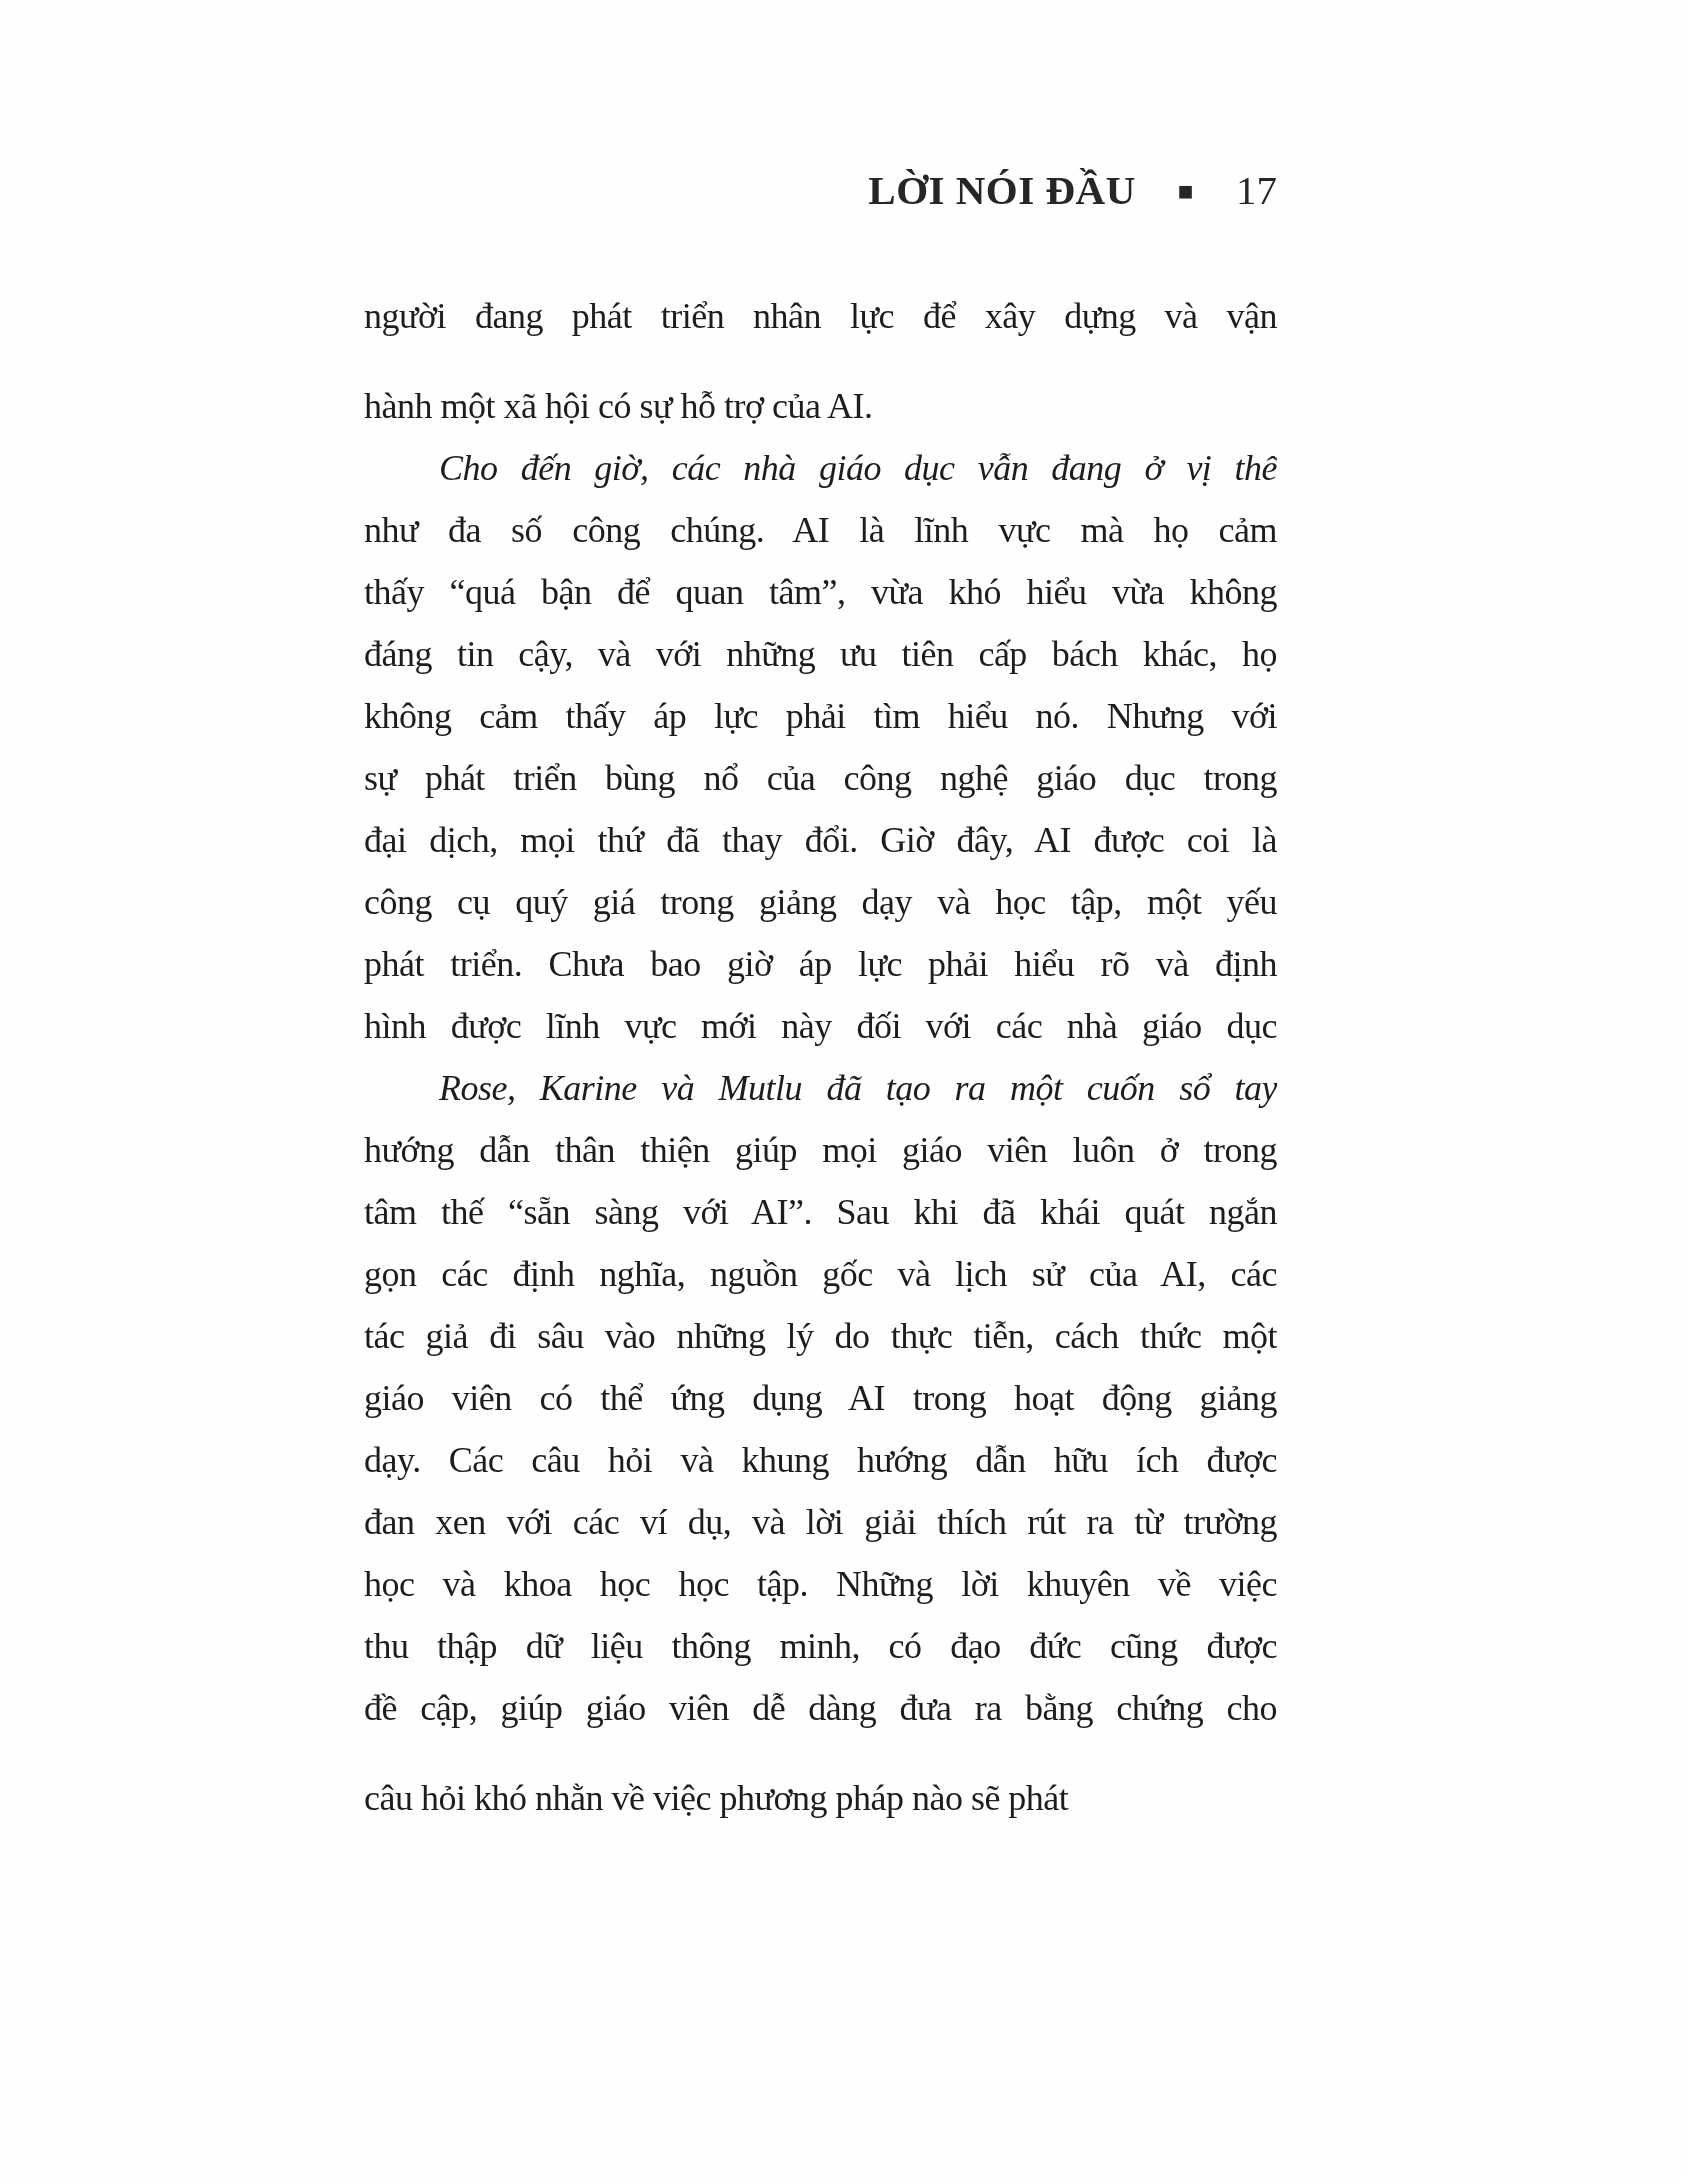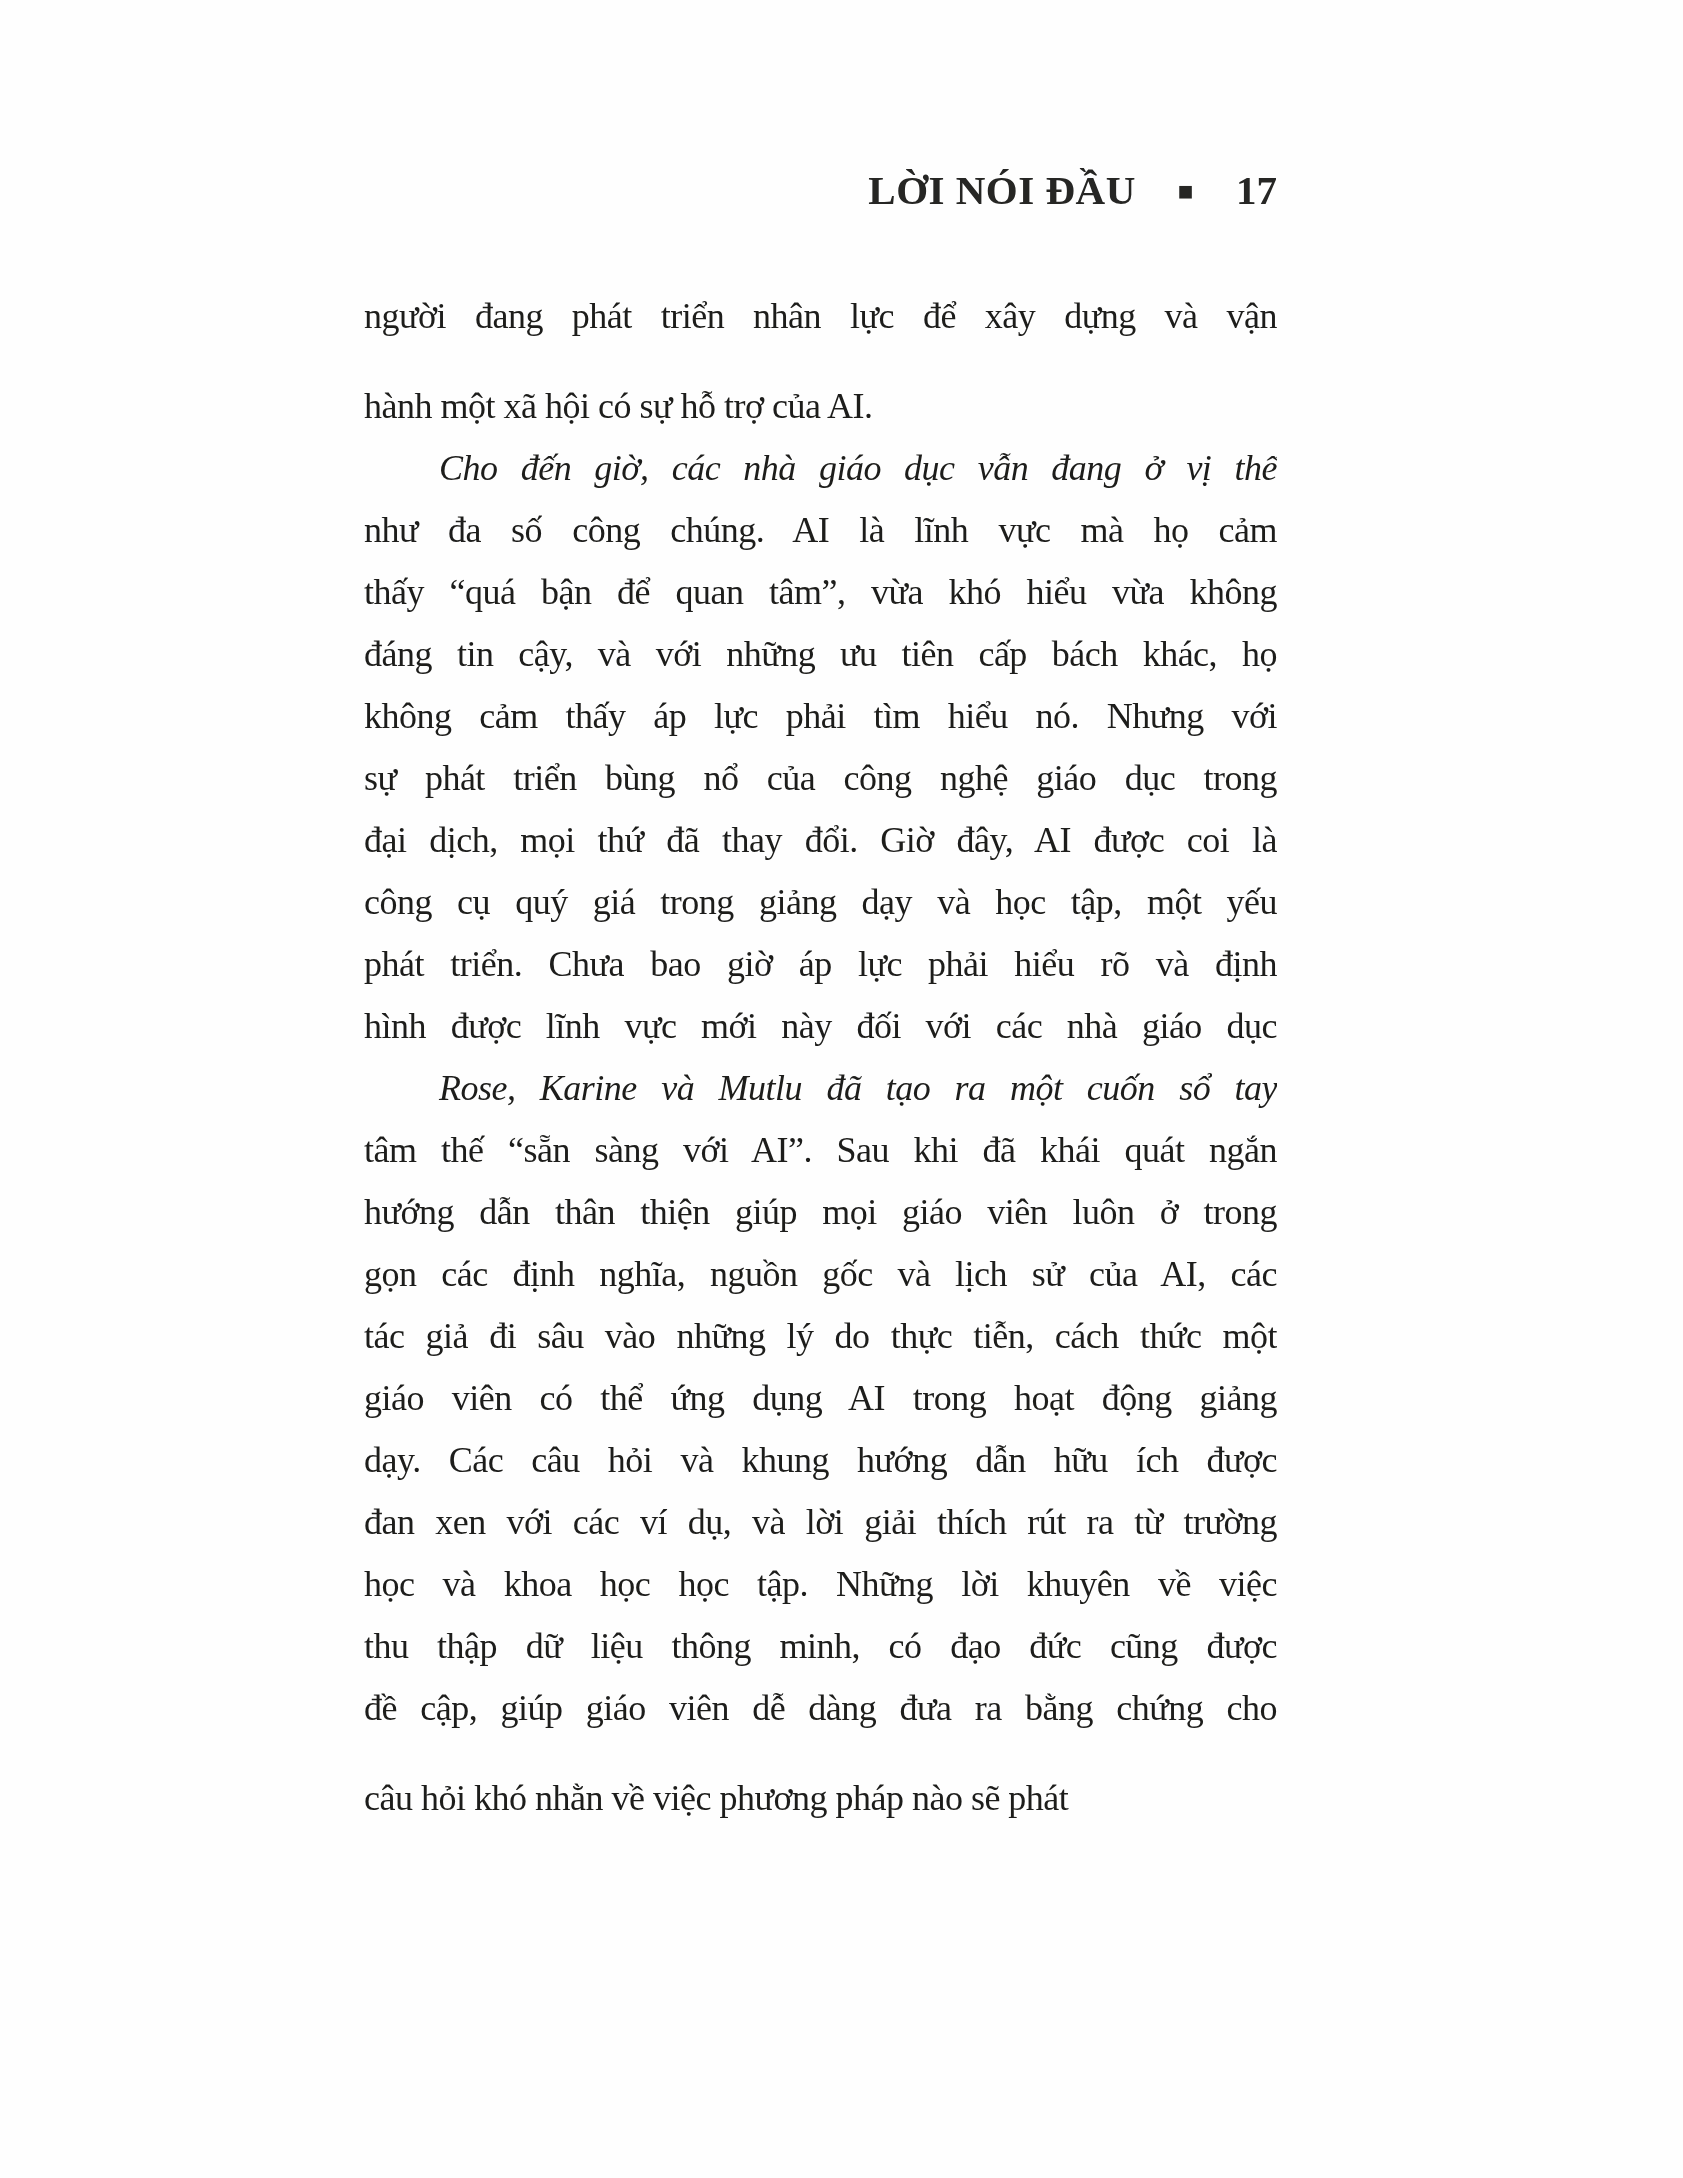--- a/index.html
+++ b/index.html
@@ -32,21 +32,21 @@
     white-space: nowrap;
   }
   .running-header .marker {
     font-size: 26px;
     line-height: 1;
     position: relative;
     top: 2px;
     font-weight: 400;
   }
   .running-header .pagenum {
-    font-weight: 700;
+    font-weight: 400;
     letter-spacing: 0;
   }
   .body-text {
     position: absolute;
     top: 285px;
     left: 364px;
     width: 913px;
     font-size: 36px;
     line-height: 62px;
     letter-spacing: -0.5px;
@@ -96,22 +96,22 @@
       <div class="line">không cảm thấy áp lực phải tìm hiểu nó. Nhưng với</div>
       <div class="line">sự phát triển bùng nổ của công nghệ giáo dục trong</div>
       <div class="line">đại dịch, mọi thứ đã thay đổi. Giờ đây, AI được coi là</div>
       <div class="line">công cụ quý giá trong giảng dạy và học tập, một yếu</div>
       <div class="line">phát triển. Chưa bao giờ áp lực phải hiểu rõ và định</div>
       <div class="line">hình được lĩnh vực mới này đối với các nhà giáo dục</div>
     </div>
 
     <div class="paragraph">
       <div class="line indent">Rose, Karine và Mutlu đã tạo ra một cuốn sổ tay</div>
+      <div class="line">hướng dẫn thân thiện giúp mọi giáo viên luôn ở trong</div>
       <div class="line">tâm thế “sẵn sàng với AI”. Sau khi đã khái quát ngắn</div>
-      <div class="line">hướng dẫn thân thiện giúp mọi giáo viên luôn ở trong</div>
       <div class="line">gọn các định nghĩa, nguồn gốc và lịch sử của AI, các</div>
       <div class="line">tác giả đi sâu vào những lý do thực tiễn, cách thức một</div>
       <div class="line">giáo viên có thể ứng dụng AI trong hoạt động giảng</div>
       <div class="line">dạy. Các câu hỏi và khung hướng dẫn hữu ích được</div>
       <div class="line">đan xen với các ví dụ, và lời giải thích rút ra từ trường</div>
       <div class="line">học và khoa học học tập. Những lời khuyên về việc</div>
       <div class="line">thu thập dữ liệu thông minh, có đạo đức cũng được</div>
       <div class="line">đề cập, giúp giáo viên dễ dàng đưa ra bằng chứng cho</div>
       <div class="line last">câu hỏi khó nhằn về việc phương pháp nào sẽ phát</div>
     </div>

